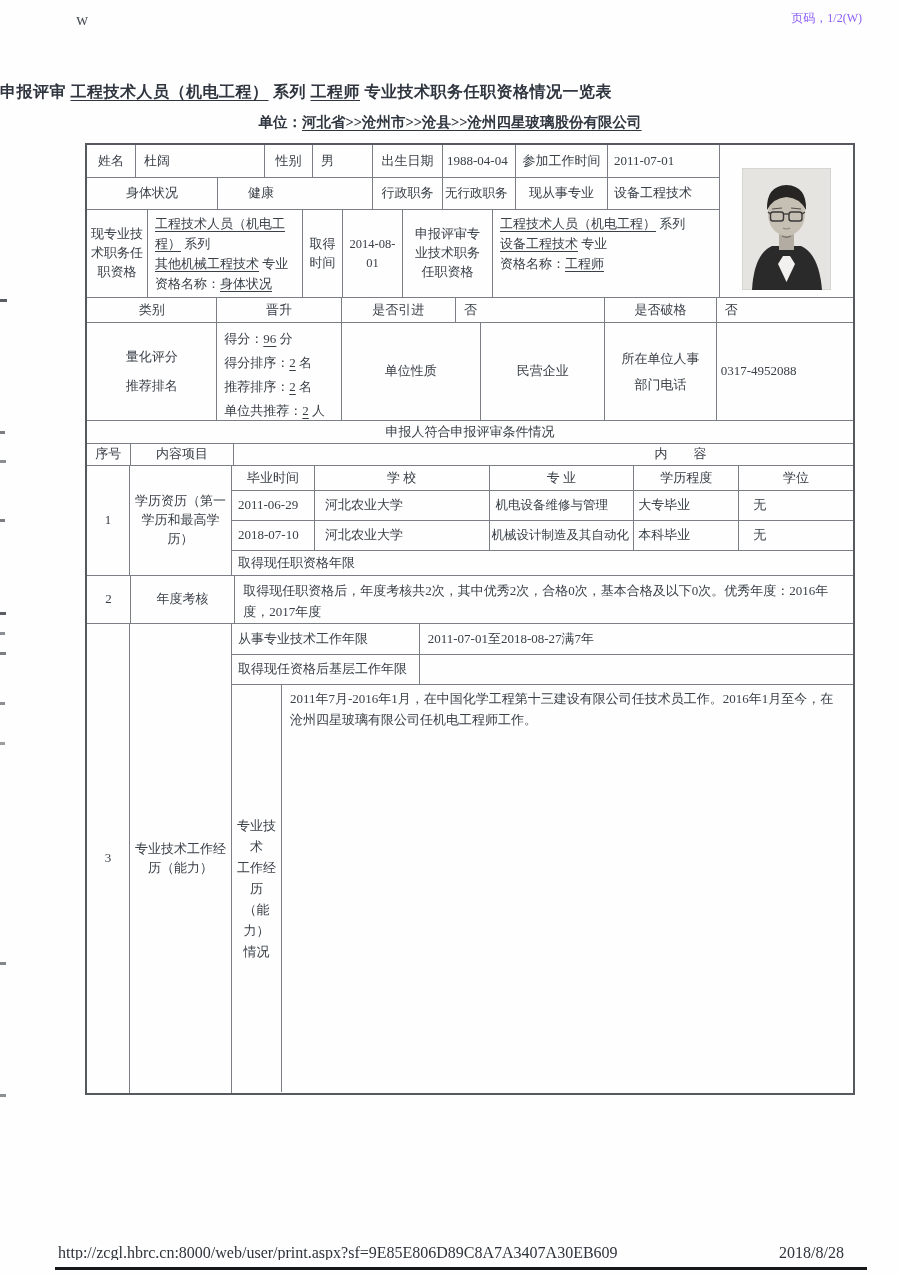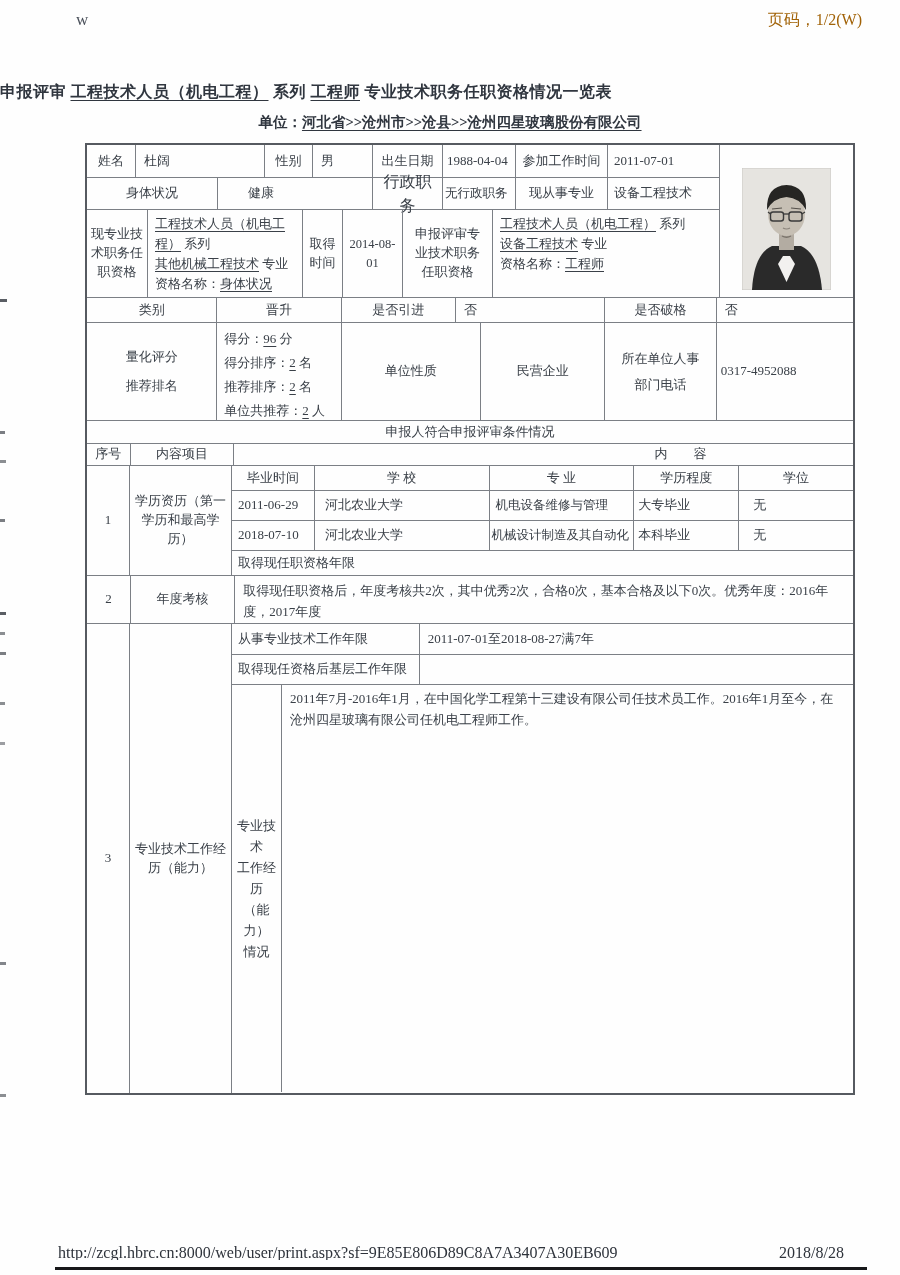--- a/index.html
+++ b/index.html
@@ -1,21 +1,21 @@
 <!DOCTYPE html>
 <html><head>
 <meta charset="utf-8">
 <style>
   html,body{margin:0;padding:0;background:#e9e9e9;}
   .sheet{
     position:relative;width:900px;height:1275px;background:#fefefe;
     font-family:"Liberation Serif","DejaVu Serif",serif;color:#3a4048;overflow:hidden;
   }
   .corner-w{position:absolute;left:76px;top:10px;font-size:17px;color:#4a505a;}
-  .page-label{position:absolute;right:38px;top:10px;font-size:16px;color:#a16207;margin-left:44px;}
+  .page-label{position:absolute;right:38px;top:10px;font-size:12px;color:#8b5cf6;margin-left:44px;}
   .doc-title{position:absolute;left:0;top:82px;width:100%;text-align:left;font-size:16px;font-weight:bold;color:#30363f;letter-spacing:.5px;}
   .doc-unit{position:absolute;left:0;top:113px;width:100%;text-align:center;font-size:14.5px;font-weight:bold;color:#30363f;}
   .uv{text-decoration:underline;text-underline-offset:3px;}
   .tbl{position:absolute;left:85px;top:143px;width:770px;border:2px solid #565a60;box-sizing:border-box;font-size:13px;}
   .r{display:flex;box-sizing:border-box;}
   .bt{border-top:1px solid #7b7f85;}
   .c{box-sizing:border-box;display:flex;align-items:center;justify-content:center;text-align:center;padding:1px 3px;line-height:1.45;}
   .bl{border-left:1px solid #7b7f85;}
   .left{justify-content:flex-start;text-align:left;}
   .top-block{position:relative;width:100%;height:152px;}
@@ -55,21 +55,21 @@
           <div class="c bl left" style="width:60px;padding-left:8px">男</div>
           <div class="c bl" style="width:70px">出生日期</div>
           <div class="c bl left" style="width:73px;padding-left:4px">1988-04-04</div>
           <div class="c bl" style="width:92px">参加工作时间</div>
           <div class="c bl left" style="width:112px;padding-left:6px">2011-07-01</div>
         </div>
 
         <div class="r bt" style="height:32px">
           <div class="c" style="width:130px">身体状况</div>
           <div class="c bl left" style="width:155px;padding-left:30px">健康</div>
-          <div class="c bl" style="width:70px;font-size:16px">行政职务</div>
+          <div class="c bl" style="width:70px;font-size:13px">行政职务</div>
           <div class="c bl left" style="width:73px;font-size:12.5px;padding-left:2px">无行政职务</div>
           <div class="c bl" style="width:92px">现从事专业</div>
           <div class="c bl left" style="width:112px;padding-left:6px">设备工程技术</div>
         </div>
 
         <div class="r bt" style="height:88px">
           <div class="c" style="width:60px;padding:2px 4px">现专业技术职务任职资格</div>
           <div class="c bl multi" style="width:155px">
             <span class="uv">工程技术人员（机电工程）</span><span> 系列</span><br>
             <span class="uv">其他机械工程技术</span><span> 专业</span><br>

